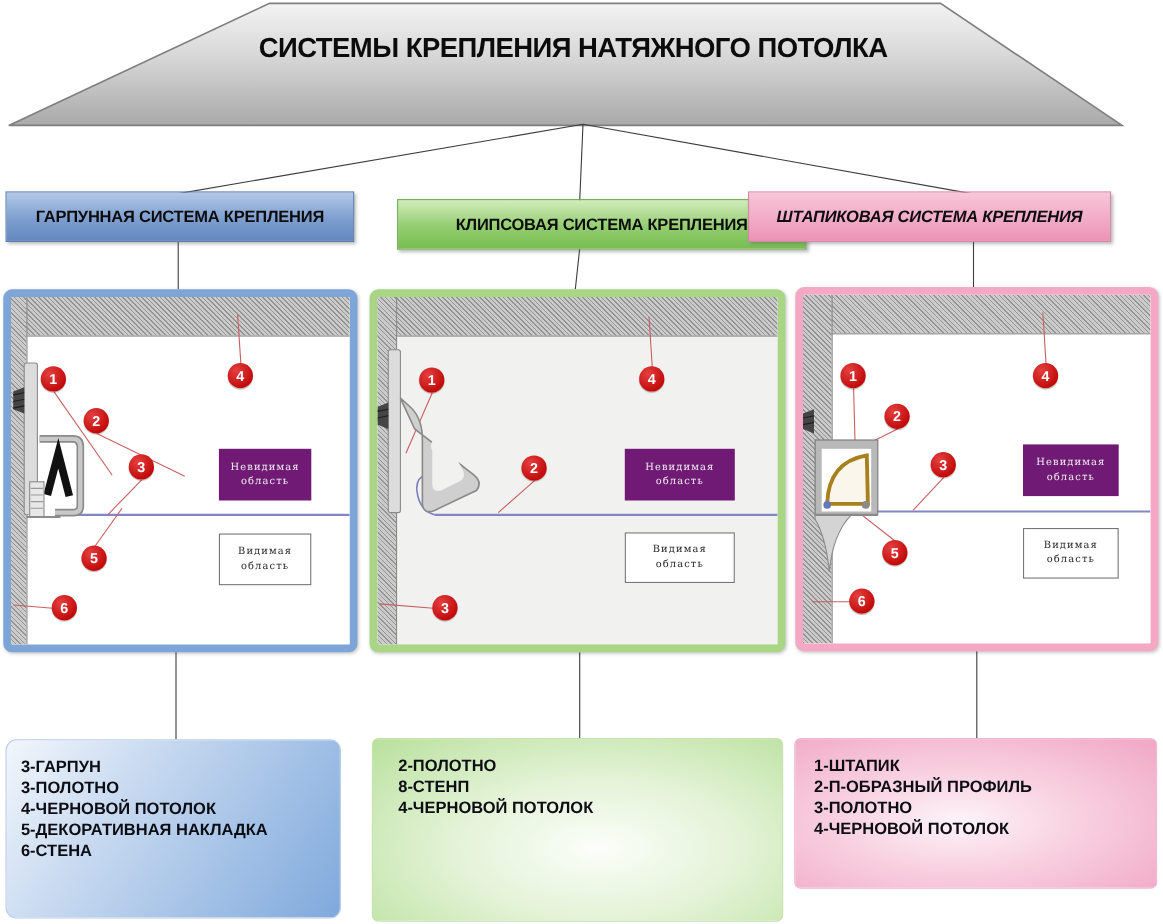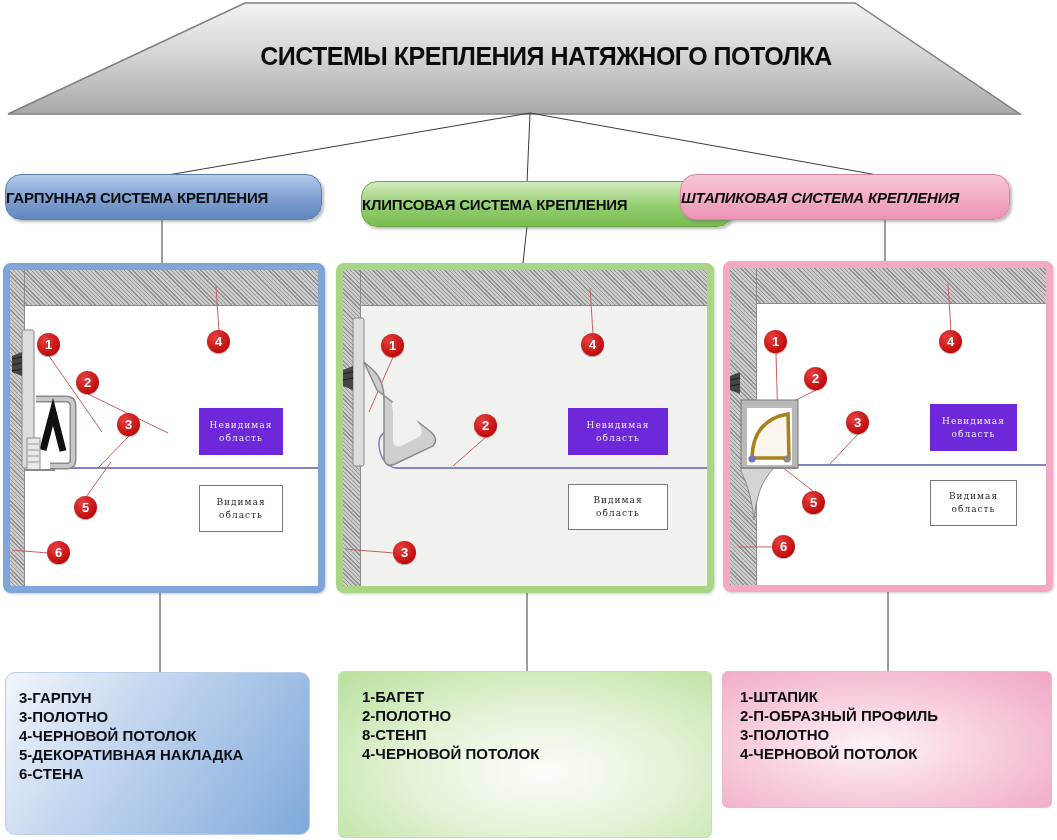--- a/index.html
+++ b/index.html
@@ -3,30 +3,30 @@
 <meta charset="utf-8">
 <style>
   html,body{margin:0;padding:0;background:#fff;}
   #stage{position:relative;width:1057px;height:840px;background:#fff;overflow:hidden;
          font-family:"Liberation Sans",sans-serif;}
   svg{display:block;}
   .abs{position:absolute;}
 
   
   #trapezoid-wrap{left:0;top:0;width:1057px;height:120px;}
-  #main-title{left:156px;top:30px;width:780px;text-align:center;
-    font-size:25px;font-weight:bold;color:#0c0c0c;letter-spacing:-0.5px;margin-top:12px;}
+  #main-title{left:131px;top:30px;width:780px;text-align:center;
+    font-size:25px;font-weight:bold;color:#0c0c0c;letter-spacing:-0.5px;}
 
   
   #connectors{left:0;top:0;width:1057px;height:840px;pointer-events:none;z-index:1;}
 
   
-  .col-header{display:flex;align-items:center;
+  .col-header{display:flex;align-items:center;justify-content:center;
     font-size:15px;font-weight:600;color:#0d0d0d;letter-spacing:-0.2px;
-    box-shadow:2px 2px 3px rgba(100,100,100,.45);z-index:2;border-radius:16px;}
+    box-shadow:2px 2px 3px rgba(100,100,100,.45);z-index:2;}
   #header-harpoon{left:5px;top:174px;width:315px;height:44px;
     background:linear-gradient(#b3c9e8,#7d9ecf 55%,#6288bf);border:1px solid #5b7db0;}
   #header-clip{left:345px;top:181px;width:370px;height:44px;
     background:linear-gradient(#d2ecbc,#93cd70 55%,#79bd52);border:1px solid #6da648;margin-left:16px;}
   #header-shtapik{left:680px;top:174px;width:328px;height:44px;
     background:linear-gradient(#f7c6d8,#f2abc6 55%,#ec93b6);border:1px solid #d687a6;font-style:italic;}
 
   
   .panel{border-radius:8px;z-index:2;box-shadow:1px 1px 3px rgba(0,0,0,.2);}
   #panel-harpoon{left:3px;top:263px;width:308px;height:316px;border:7px solid #7da5d7;background:#ffffff;}
@@ -41,21 +41,21 @@
 
   .panel-svg{position:absolute;left:0;top:0;}
 
   .marker{position:absolute;width:23px;height:23px;border-radius:50%;
     background:radial-gradient(circle at 35% 30%,#e44040,#c00808 75%);
     color:#fff;font-size:13px;font-weight:bold;display:flex;align-items:center;justify-content:center;
     box-shadow:0 1px 1px rgba(0,0,0,.3);z-index:4;}
 
   .area-label{position:absolute;display:flex;align-items:center;justify-content:center;text-align:center;
     font-family:"DejaVu Serif",serif;font-size:9px;line-height:13px;letter-spacing:1px;z-index:3;padding:2px;box-sizing:border-box;}
-  .area-dark{background:#6d28d9;color:#ededed;}
+  .area-dark{background:#701a75;color:#ededed;}
   .area-light{background:#fff;color:#2a2a2a;border:1px solid #777;}
 
   
   .legend{z-index:2;font-size:15px;font-weight:bold;color:#0d0d14;line-height:19px;box-sizing:border-box;}
   #legend-harpoon{left:5px;top:672px;width:305px;height:163px;border-radius:10px;
     background:linear-gradient(125deg,#f2f6fc 0%,#c7d9f0 35%,#7fa9dc 100%);
     border:1px solid #b9cde6;padding:15px 0 0 13px;}
   #legend-clip{left:338px;top:671px;width:374px;height:167px;border-radius:6px;
     background:radial-gradient(ellipse at 55% 60%,#fbfefa 0%,#e4f3d7 45%,#b8e09c 100%);
     border:1px solid #c2e2aa;padding:15px 0 0 23px;}
@@ -237,21 +237,20 @@
 
   <div class="abs legend" id="legend-harpoon">
     <div>3-ГАРПУН</div>
     <div>3-ПОЛОТНО</div>
     <div>4-ЧЕРНОВОЙ ПОТОЛОК</div>
     <div>5-ДЕКОРАТИВНАЯ НАКЛАДКА</div>
     <div>6-СТЕНА</div>
   </div>
 
   <div class="abs legend" id="legend-clip">
-    <div>1-БАГЕТ</div>
     <div>2-ПОЛОТНО</div>
     <div>8-СТЕНП</div>
     <div>4-ЧЕРНОВОЙ ПОТОЛОК</div>
   </div>
 
   <div class="abs legend" id="legend-shtapik">
     <div>1-ШТАПИК</div>
     <div>2-П-ОБРАЗНЫЙ ПРОФИЛЬ</div>
     <div>3-ПОЛОТНО</div>
     <div>4-ЧЕРНОВОЙ ПОТОЛОК</div>

